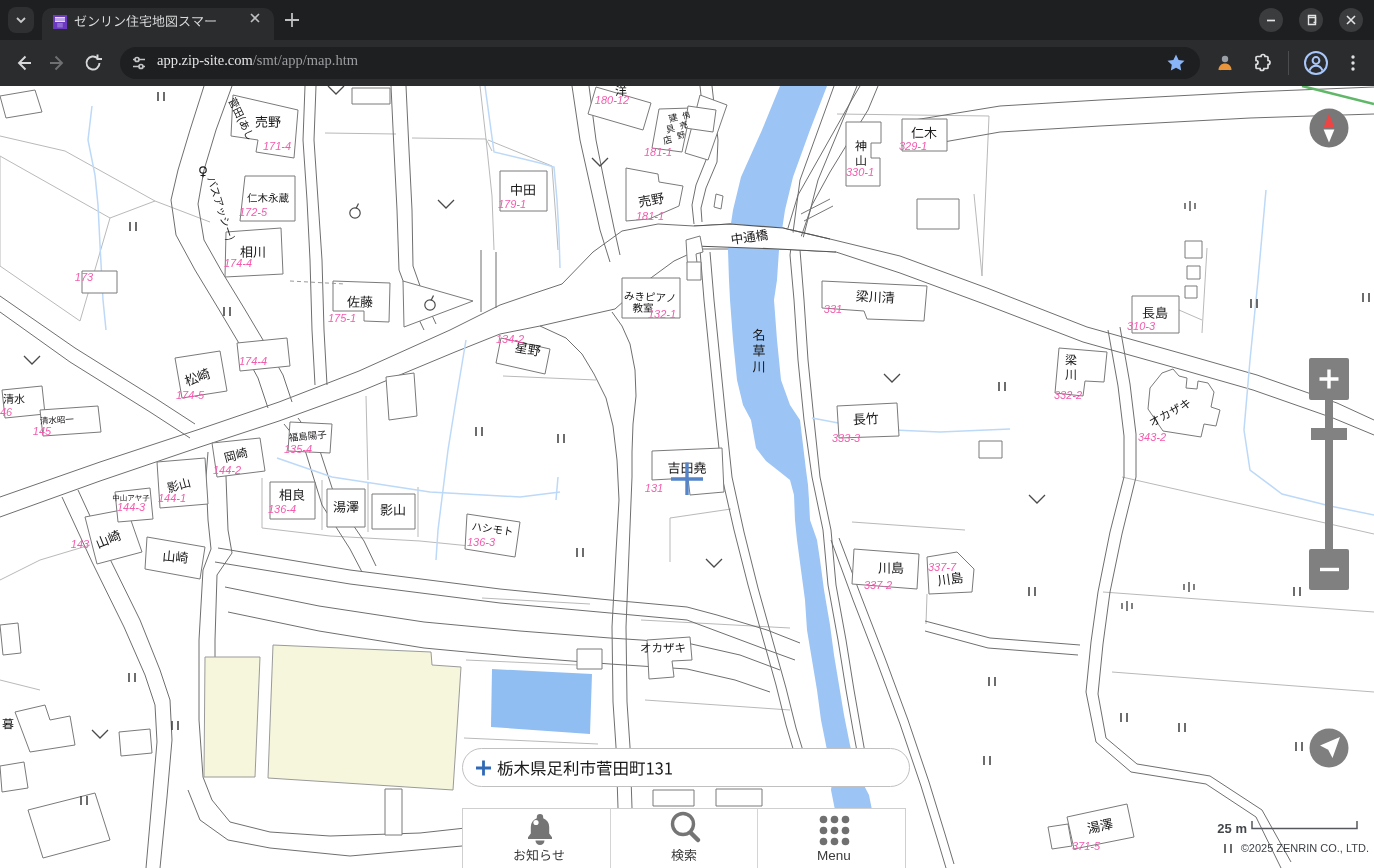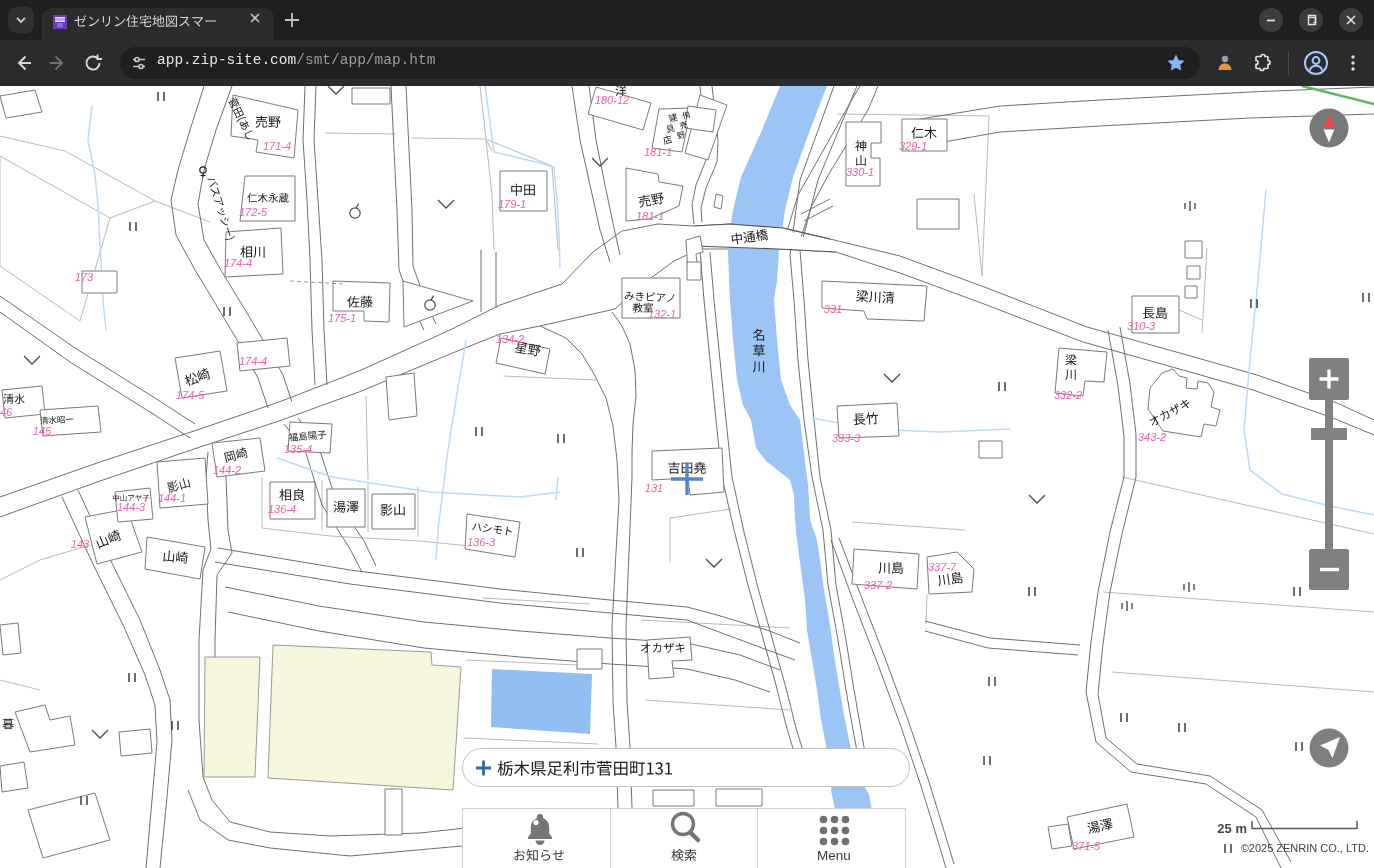--- a/index.html
+++ b/index.html
@@ -770,21 +770,21 @@
       <svg style="position:absolute;left:82px;top:12px" width="22" height="22" viewBox="0 0 22 22">
         <path d="M17.5,11 a6.5,6.5 0 1 1 -2,-4.7" stroke="#d7d8d9" stroke-width="1.9" fill="none"></path>
         <path d="M15.5,2.5 v4.5 h4.5" fill="none" stroke="#d7d8d9" stroke-width="1.9"></path>
       </svg>
       <div style="position:absolute;left:120px;top:7px;width:1080px;height:32px;border-radius:16px;background:#1e1f20"></div>
       <svg style="position:absolute;left:128px;top:12px" width="22" height="22" viewBox="0 0 22 22">
         <path d="M5,7.5 H17 M5,14.5 H17" stroke="#c3c4c5" stroke-width="1.7"></path>
         <circle cx="9" cy="7.5" r="2" fill="#1e1f20" stroke="#c3c4c5" stroke-width="1.7"></circle>
         <circle cx="13" cy="14.5" r="2" fill="#1e1f20" stroke="#c3c4c5" stroke-width="1.7"></circle>
       </svg>
-      <div style="position:absolute;left:157px;top:12px;font-family:Liberation Mono, monospace;font-size:14.5px;color:#e4e4e6;white-space:pre">app.zip-site.com<span style="color:#9b9da0">/smt/app/map.htm</span></div>
+      <div style="position:absolute;left:157px;top:12px;font-family:Liberation Serif, serif;font-size:14.5px;color:#e4e4e6;white-space:pre">app.zip-site.com<span style="color:#9b9da0">/smt/app/map.htm</span></div>
       <svg style="position:absolute;left:1166px;top:53px;top:13px" width="20" height="20" viewBox="0 0 20 20">
         <path d="M10,1.5 l2.6,5.4 5.9,0.8 -4.3,4.1 1,5.8 -5.2,-2.8 -5.2,2.8 1,-5.8 -4.3,-4.1 5.9,-0.8 z" fill="#8ab4f8"></path>
       </svg>
       <svg style="position:absolute;left:1215px;top:13px" width="20" height="20" viewBox="0 0 20 20">
         <circle cx="10" cy="6" r="3.2" fill="#9aa0a6"></circle>
         <path d="M3.5,17 c0,-4 3,-6.5 6.5,-6.5 c3.5,0 6.5,2.5 6.5,6.5 z" fill="#e8953b"></path>
         <path d="M7.5,11.5 l-2.5,5.5 M12.5,11.5 l2.5,5.5" stroke="#e8953b" stroke-width="1.5"></path>
       </svg>
       <svg style="position:absolute;left:1252px;top:13px" width="20" height="20" viewBox="0 0 20 20">
         <path d="M7,3.5 h2 a2,2 0 0 1 4,0 h2 a1,1 0 0 1 1,1 v3 a2,2 0 0 1 0,4 v3 a1,1 0 0 1 -1,1 h-3 a2,2 0 0 1 -4,0 h-3 a1,1 0 0 1 -1,-1 v-3 a2,2 0 0 0 0,-4 v-3 a1,1 0 0 1 1,-1 z" fill="none" stroke="#dee0e2" stroke-width="1.7"></path>

